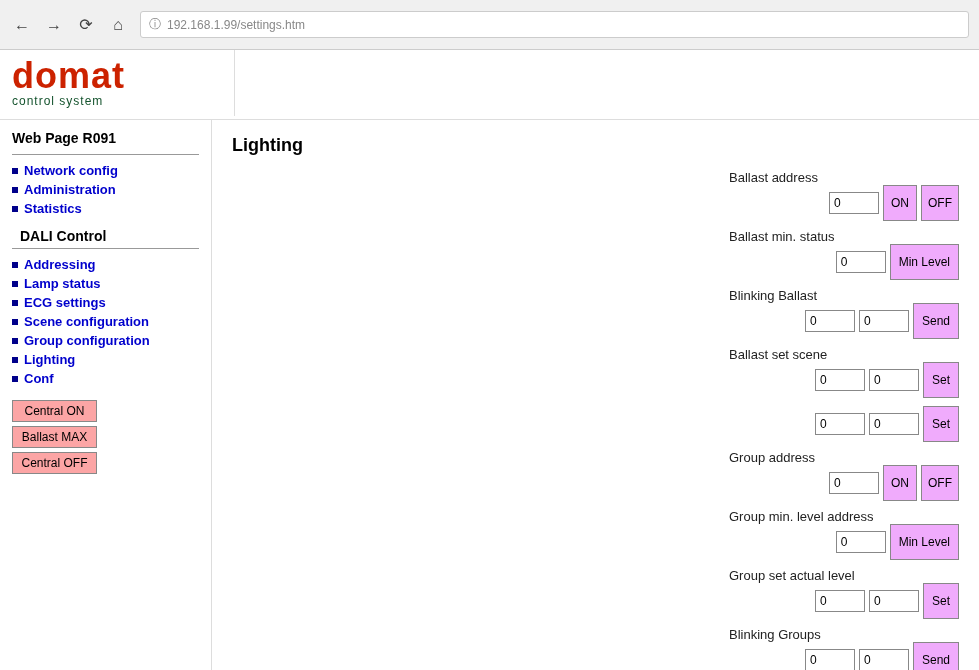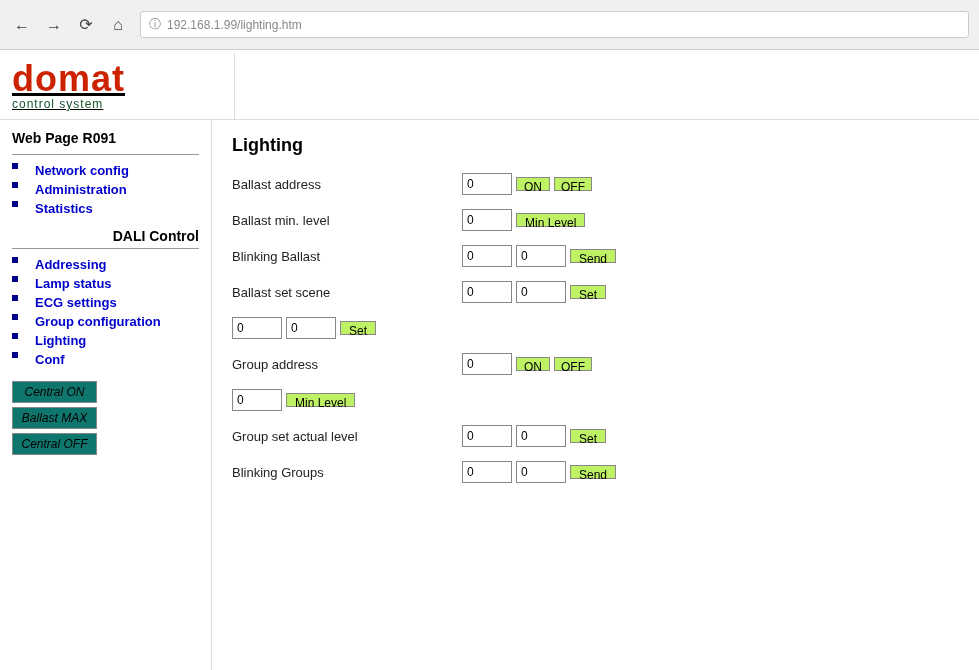--- a/index.html
+++ b/index.html
@@ -30,24 +30,23 @@
       background: #fff;
       display: flex;
       align-items: center;
       gap: 6px;
     }
     .address-bar span { color: #888; font-size: 12px; }
 
     
     .site-header {
       display: flex;
-      align-items: flex-end;
+      align-items: flex-start;
       border-bottom: 1px solid #ddd;
       height: 70px;
-      text-decoration: underline;
     }
     .logo-area {
       width: 235px;
       display: flex;
       flex-direction: column;
       justify-content: center;
       padding: 8px 12px;
       border-right: 1px solid #ddd;
     }
     .logo-text {
@@ -86,78 +85,77 @@
       margin-bottom: 8px;
     }
     .sidebar-divider {
       border: none;
       border-top: 1px solid #999;
       margin-bottom: 6px;
     }
     .sidebar-nav { margin-bottom: 10px; }
     .sidebar-nav-item {
       display: flex;
-      align-items: flex-start;
-      gap: 17px;
+      align-items: center;
+      gap: 6px;
       padding: 2px 0;
       cursor: pointer;
     }
     .sidebar-nav-item .bullet {
       width: 6px; height: 6px;
       background: #00008b;
       flex-shrink: 0;
     }
     .sidebar-nav-item a {
       color: #0000cc;
       text-decoration: none;
       font-size: 13px;
       font-weight: bold;
     }
     .section-title {
       font-weight: bold;
       font-size: 14px;
-      margin: 8px 0 4px 0;
-      text-align: right;
+      margin: 8px 0 4px 8px;
     }
     .central-buttons {
       margin-top: 12px;
       display: flex;
       flex-direction: column;
       gap: 4px;
       align-items: flex-start;
     }
     .central-btn {
       border: 1px solid #888;
-      background: #0f766e;
+      background: #fca5a5;
       padding: 3px 0;
       font-size: 12px;
       cursor: pointer;
       min-width: 85px;
-      font-style: italic;
     }
 
     
     .content-area {
       flex: 1;
       padding: 15px 20px;
       overflow-y: auto;
     }
     .content-title {
       font-size: 18px;
       font-weight: bold;
       margin-bottom: 14px;
       color: #000;
     }
 
     
     .form-row {
       display: flex;
-      align-items: center;
+      align-items: flex-end;
       margin-bottom: 8px;
       min-height: 28px;
+      flex-direction: column;
     }
     .form-label {
       width: 230px;
       flex-shrink: 0;
       font-size: 13px;
       color: #222;
     }
     .form-inputs {
       display: flex;
       align-items: center;
@@ -166,42 +164,42 @@
     .field-input {
       width: 50px;
       height: 22px;
       border: 1px solid #888;
       padding: 2px 4px;
       font-size: 12px;
       text-align: left;
     }
     .action-btn {
       border: 1px solid #888;
-      background: #bef264;
+      background: #f0abfc;
       padding: 2px 8px;
       font-size: 12px;
       cursor: pointer;
-      height: 14px;
+      height: 36px;
     }
     .on-btn { padding: 2px 7px; }
     .off-btn { padding: 2px 6px; }
   </style>
 </head>
 <body>
 
 <div class="browser-chrome">
   <div class="nav-buttons">
     <button class="nav-btn">←</button>
     <button class="nav-btn">→</button>
     <button class="nav-btn">⟳</button>
     <button class="nav-btn">⌂</button>
   </div>
   <div class="address-bar">
     <span>ⓘ</span>
-    <span>192.168.1.99/lighting.htm</span>
+    <span>192.168.1.99/settings.htm</span>
   </div>
 </div>
 
 <div class="site-header">
   <div class="logo-area">
     <div class="logo-text">domat</div>
     <div class="logo-subtitle">control system</div>
   </div>
   <div class="header-right"></div>
 </div>
@@ -238,20 +236,24 @@
       <div class="sidebar-nav-item">
         <div class="bullet"></div>
         <a href="#">Lamp status</a>
       </div>
       <div class="sidebar-nav-item">
         <div class="bullet"></div>
         <a href="#">ECG settings</a>
       </div>
       <div class="sidebar-nav-item">
         <div class="bullet"></div>
+        <a href="#">Scene configuration</a>
+      </div>
+      <div class="sidebar-nav-item">
+        <div class="bullet"></div>
         <a href="#">Group configuration</a>
       </div>
       <div class="sidebar-nav-item">
         <div class="bullet"></div>
         <a href="#">Lighting</a>
       </div>
       <div class="sidebar-nav-item">
         <div class="bullet"></div>
         <a href="#">Conf</a>
       </div>
@@ -270,21 +272,21 @@
     <div class="form-row">
       <div class="form-label">Ballast address</div>
       <div class="form-inputs">
         <input class="field-input" type="text" value="0" style="">
         <button class="action-btn on-btn">ON</button>
         <button class="action-btn off-btn">OFF</button>
       </div>
     </div>
 
     <div class="form-row">
-      <div class="form-label">Ballast min. level</div>
+      <div class="form-label">Ballast min. status</div>
       <div class="form-inputs">
         <input class="field-input" type="text" value="0" style="">
         <button class="action-btn">Min Level</button>
       </div>
     </div>
 
     <div class="form-row">
       <div class="form-label">Blinking Ballast</div>
       <div class="form-inputs">
         <input class="field-input" type="text" value="0" style="">
@@ -313,20 +315,21 @@
     <div class="form-row">
       <div class="form-label">Group address</div>
       <div class="form-inputs">
         <input class="field-input" type="text" value="0" style="">
         <button class="action-btn on-btn">ON</button>
         <button class="action-btn off-btn">OFF</button>
       </div>
     </div>
 
     <div class="form-row">
+      <div class="form-label">Group min. level address</div>
       <div class="form-inputs">
         <input class="field-input" type="text" value="0" style="">
         <button class="action-btn">Min Level</button>
       </div>
     </div>
 
     <div class="form-row">
       <div class="form-label">Group set actual level</div>
       <div class="form-inputs">
         <input class="field-input" type="text" value="0" style="">

